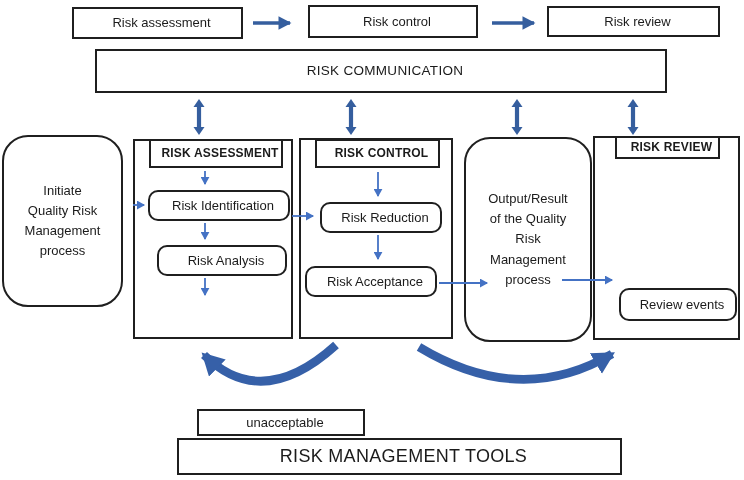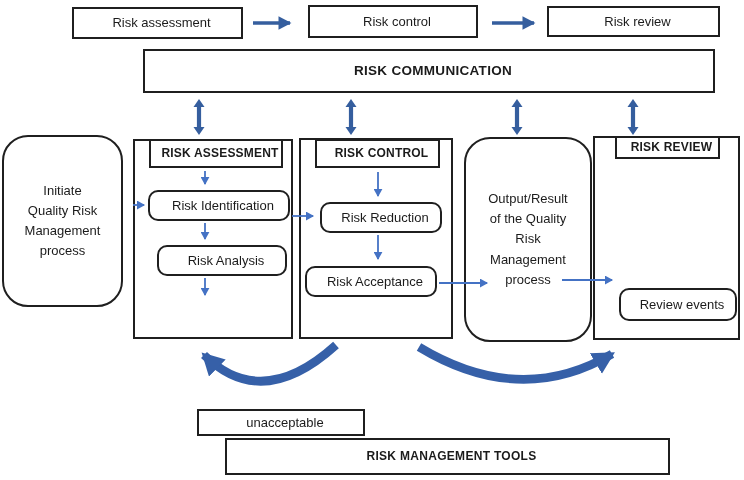--- a/index.html
+++ b/index.html
@@ -15,21 +15,21 @@
     font-family:"Liberation Sans",sans-serif;color:#1b1b1b;overflow:hidden;
   }
   .box{
     position:absolute;border:2px solid var(--box-border);background:#fff;
     display:flex;align-items:center;justify-content:center;text-align:center;
     box-sizing:border-box;font-size:13px;line-height:1.2;padding-left:8px;
   }
   .step{border-radius:10px;font-size:13px;}
   .terminal{border-radius:26px;}
   .hdr{font-weight:bold;font-size:12px;letter-spacing:.2px;background:#fff;z-index:3;}
-  .bold{font-weight:bold;letter-spacing:.3px;margin-left:48px;}
+  .bold{font-weight:normal;letter-spacing:.3px;}
   .preline{white-space:pre-line;line-height:1.55;font-size:13px;}
   .section{z-index:1;}
   .inner{z-index:2;}
   svg.overlay{position:absolute;left:0;top:0;width:744px;height:480px;z-index:5;pointer-events:none;}
   .thin{stroke:var(--thin-arrow);stroke-width:1.8;fill:none;}
   .mid{stroke:var(--accent-arrow);stroke-width:3.6;fill:none;}
   .dbl{stroke:var(--accent-arrow);stroke-width:4.2;fill:none;}
   .dblhead{fill:var(--accent-arrow);stroke:none;}
   .curved{stroke:var(--curved-arrow);stroke-width:8.5;fill:none;}
   #headThin path{fill:var(--thin-arrow);}
@@ -66,21 +66,21 @@
 of the Quality
 Risk
 Management
 process</div>
 
   <div class="box section" style="left:593px;top:136px;width:147px;height:204px;"></div>
   <div class="box hdr" style="left:615px;top:136px;width:105px;height:23px;">RISK REVIEW</div>
   <div class="box step inner" style="left:619px;top:260px;width:118px;height:33px;margin-top:28px;">Review events</div>
 
   <div class="box" style="left:197px;top:401px;width:168px;height:27px;margin-top:8px;">unacceptable</div>
-  <div class="box bold" style="left:177px;top:438px;width:445px;height:37px;font-size:12px;">RISK MANAGEMENT TOOLS</div>
+  <div class="box bold" style="left:177px;top:438px;width:445px;height:37px;font-size:18px;">RISK MANAGEMENT TOOLS</div>
 
   <svg class="overlay" viewBox="0 0 744 480">
     <defs>
       <marker id="headThin" markerWidth="5" markerHeight="5" refX="4" refY="2.5" orient="auto">
         <path d="M0,0 L4.6,2.5 L0,5 Z"></path>
       </marker>
       <marker id="headMid" markerWidth="3.8" markerHeight="3.8" refX="3.2" refY="1.9" orient="auto">
         <path d="M0,0 L3.6,1.9 L0,3.8 Z"></path>
       </marker>
       <marker id="headThick" markerWidth="2.9" markerHeight="2.9" refX="2.2" refY="1.4" orient="auto">

